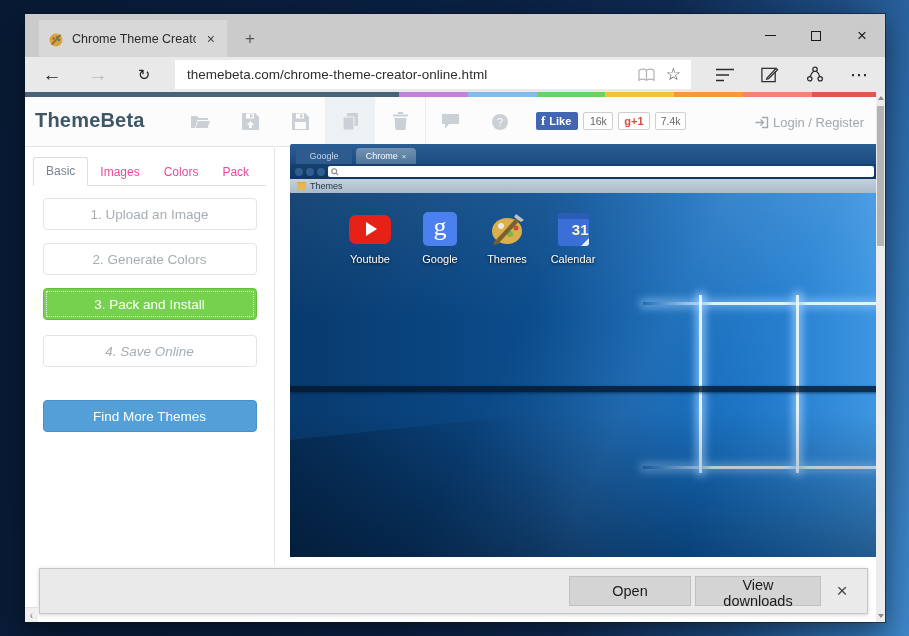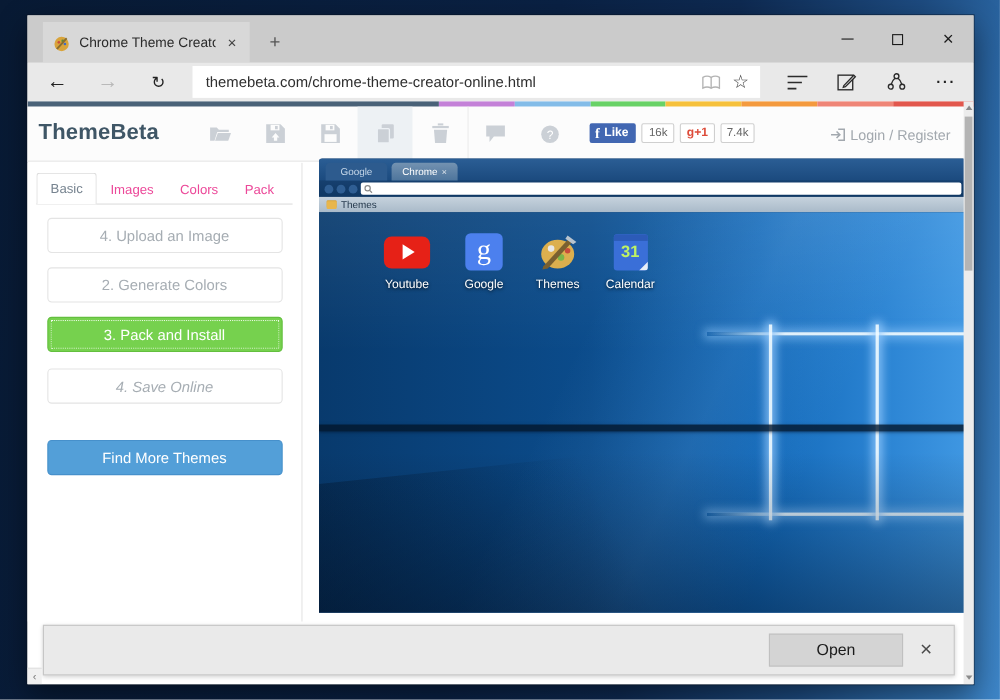--- a/index.html
+++ b/index.html
@@ -92,21 +92,21 @@
   .glow-h{position:absolute;height:3px;background:linear-gradient(to right,rgba(235,248,255,0),rgba(235,248,255,.95) 30%);
     box-shadow:0 0 9px 3px rgba(150,205,255,.6);}
   .picon{position:absolute;top:18px;width:72px;display:flex;flex-direction:column;align-items:center;gap:6px;}
   .picon .label{font-size:11px;color:#fff;text-shadow:0 1px 3px rgba(0,0,0,.85);}
   .art{height:36px;display:flex;align-items:center;justify-content:center;}
   .art-yt{width:42px;height:29px;background:#e62117;border-radius:7px;display:flex;align-items:center;justify-content:center;}
   .yt-play{width:0;height:0;border-left:11px solid #fff;border-top:7px solid transparent;border-bottom:7px solid transparent;margin-left:3px;}
   .art-gg{width:34px;height:34px;background:#4c80ee;border-radius:5px;display:flex;align-items:center;justify-content:center;
     font-family:"Liberation Serif","DejaVu Serif",serif;font-size:26px;color:#fff;padding-bottom:4px;}
   .art-cal{position:relative;width:31px;height:33px;background:#3a6fd8;border-radius:3px;overflow:hidden;
-    display:flex;align-items:center;justify-content:center;font-size:15px;font-weight:bold;color:#bef264;}
+    display:flex;align-items:center;justify-content:flex-end;font-size:15px;font-weight:bold;color:#fef9c3;}
   .art-cal::before{content:"";position:absolute;top:0;left:0;right:0;height:6px;background:#2c5bb8;}
   .art-cal::after{content:"";position:absolute;right:0;bottom:0;border-left:8px solid transparent;border-bottom:8px solid #e8eef8;}
   
   .dlbar{position:absolute;left:14px;bottom:8px;width:829px;height:46px;background:#eaeaea;
     border:1px solid #c6c6c6;display:flex;align-items:center;box-shadow:0 1px 4px rgba(0,0,0,.18);}
   .dl-msg{margin-left:24px;font-size:15px;color:#1b1b1b;}
   .dlbtns{margin-left:auto;display:flex;align-items:center;gap:4px;margin-right:8px;}
   .dlbtn{height:30px;background:#d4d4d4;border:1px solid #c0c0c0;font-size:14.5px;color:#1b1b1b;font-family:Liberation Sans, sans-serif;padding:0 10px;}
   .dlbtn.open{width:122px;}
   .dlbtn.view{width:126px;}
@@ -275,21 +275,21 @@
       </div>
     </div>
 
     <div class="sidebar">
       <div class="side-tabs">
         <span class="stab active">Basic</span>
         <span class="stab">Images</span>
         <span class="stab">Colors</span>
         <span class="stab">Pack</span>
       </div>
-      <button class="sbtn">4. Upload an Image</button>
+      <button class="sbtn">1. Upload an Image</button>
       <button class="sbtn b2">2. Generate Colors</button>
       <button class="sbtn b3 success" style="background: rgb(118, 209, 78);">3. Pack and Install</button>
       <button class="sbtn b4">4. Save Online</button>
       <button class="sbtn primary" style="background: rgb(83, 159, 216);">Find More Themes</button>
     </div>
 
     <div class="preview">
       <div class="ptabs">
         <div class="ptab inactive">
             <span>Google</span>
@@ -361,20 +361,21 @@
               </div>
             </div>
           <div class="label">Calendar</div>
         </div>
       </div>
     </div>
 
     <div class="dlbar">
       <div class="dlbtns">
         <button class="dlbtn open">Open</button>
+        <button class="dlbtn view">View downloads</button>
         <button class="dl-close">×</button>
       </div>
     </div>
 
     <div class="vscroll">
       <div class="vs-up"></div>
       <div class="vs-thumb"></div>
       <div class="vs-dn"></div>
     </div>
     <div class="hscroll">‹</div>

